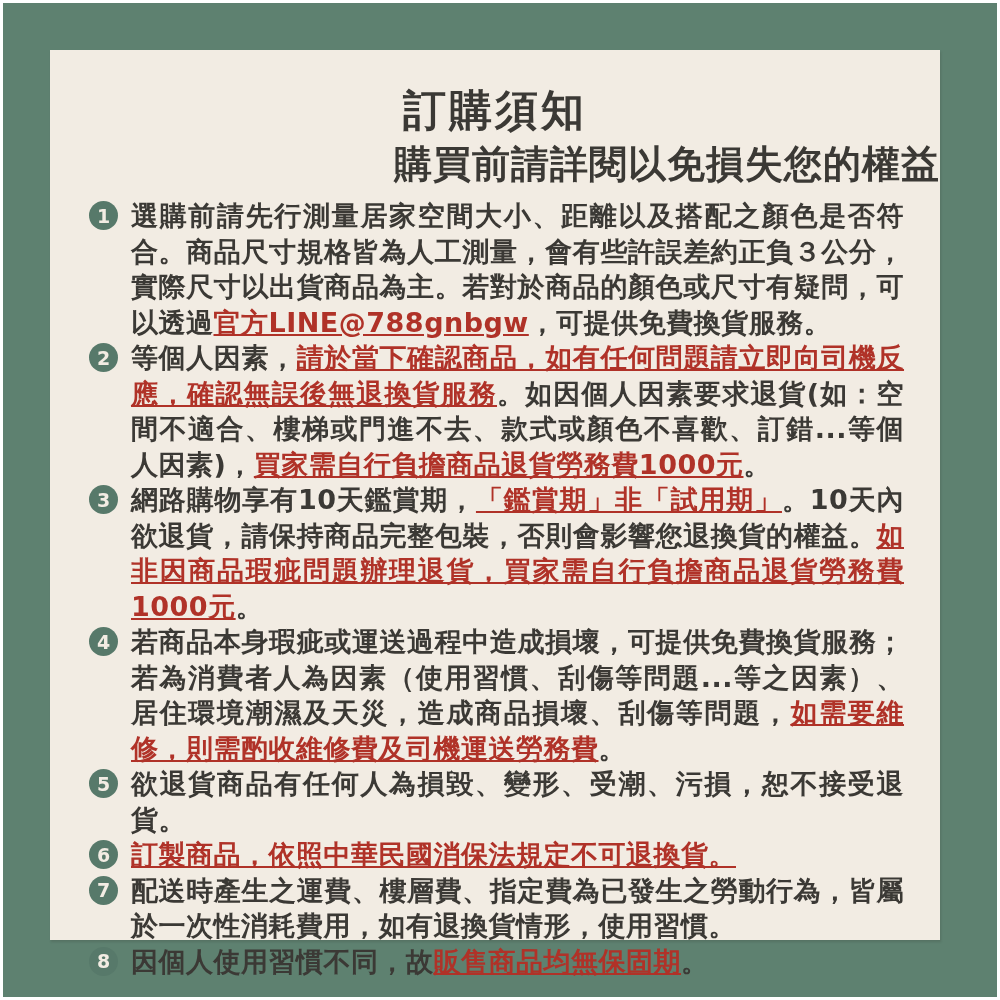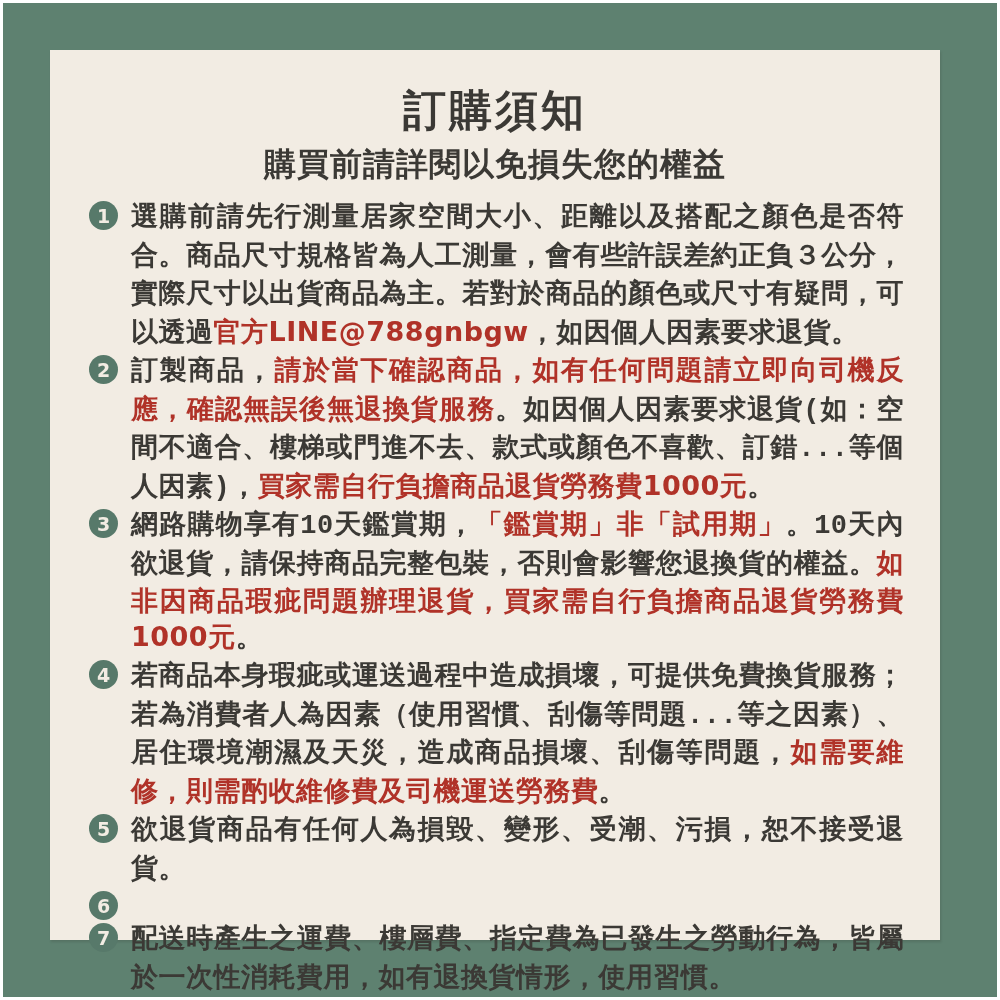--- a/index.html
+++ b/index.html
@@ -28,22 +28,22 @@
     margin: 36px 0 0 0;
     text-align: center;
     font-size: 43px;
     line-height: 48px;
     font-weight: bold;
     letter-spacing: 3px;
     color: var(--text-dark, #3b3935);
   }
   .page-subtitle {
     margin: 13px 0 0 0;
-    text-align: center;
-    font-size: 32px;
+    text-align: right;
+    font-size: 38px;
     line-height: 34px;
     font-weight: bold;
     letter-spacing: 1px;
     color: var(--text-dark, #3b3935);
   }
   .notice-list {
     list-style: none;
     margin: 17px 0 0 0;
     padding: 0 36px 0 39px;
   }
@@ -68,56 +68,58 @@
   }
   .item-text {
     margin: 0;
     font-size: 27px;
     line-height: 35.5px;
     font-weight: bold;
     letter-spacing: 0.5px;
     color: var(--text-dark, #3b3935);
     text-align: justify;
   }
-  .seg-dark { color: var(--text-dark, #3b3935); font-family: Liberation Mono, monospace; }
-  .seg-red  { color: var(--text-red, #b03228); }
+  .seg-dark { color: var(--text-dark, #3b3935); }
+  .seg-red  { color: var(--text-red, #b03228); text-decoration: underline; }
 </style>
 </head>
 <body>
 
 <div class="green-frame"></div>
 
 <div class="notice-panel">
   <h1 class="page-title">訂購須知</h1>
   <h2 class="page-subtitle">購買前請詳閱以免損失您的權益</h2>
   <ol class="notice-list" id="notice-list">
       <li class="notice-item">
         <span class="badge">1</span>
-        <p class="item-text"><span class="seg-dark">選購前請先行測量居家空間大小、距離以及搭配之顏色是否符合。商品尺寸規格皆為人工測量，會有些許誤差約正負３公分，實際尺寸以出貨商品為主。若對於商品的顏色或尺寸有疑問，可以透過</span><span class="seg-red">官方LINE@788gnbgw</span><span class="seg-dark">，如因個人因素要求退貨。</span></p>
+        <p class="item-text"><span class="seg-dark">選購前請先行測量居家空間大小、距離以及搭配之顏色是否符合。商品尺寸規格皆為人工測量，會有些許誤差約正負３公分，實際尺寸以出貨商品為主。若對於商品的顏色或尺寸有疑問，可以透過</span><span class="seg-red">官方LINE@788gnbgw</span><span class="seg-dark">，可提供免費換貨服務。</span></p>
       </li>
       <li class="notice-item">
         <span class="badge">2</span>
-        <p class="item-text"><span class="seg-dark">訂製商品，</span><span class="seg-red">請於當下確認商品，如有任何問題請立即向司機反應，確認無誤後無退換貨服務</span><span class="seg-dark">。如因個人因素要求退貨(如：空間不適合、樓梯或門進不去、款式或顏色不喜歡、訂錯...等個人因素)，</span><span class="seg-red">買家需自行負擔商品退貨勞務費1000元</span><span class="seg-dark">。</span></p>
+        <p class="item-text"><span class="seg-dark">等個人因素，</span><span class="seg-red">請於當下確認商品，如有任何問題請立即向司機反應，確認無誤後無退換貨服務</span><span class="seg-dark">。如因個人因素要求退貨(如：空間不適合、樓梯或門進不去、款式或顏色不喜歡、訂錯...等個人因素)，</span><span class="seg-red">買家需自行負擔商品退貨勞務費1000元</span><span class="seg-dark">。</span></p>
       </li>
       <li class="notice-item">
         <span class="badge">3</span>
         <p class="item-text"><span class="seg-dark">網路購物享有10天鑑賞期，</span><span class="seg-red">「鑑賞期」非「試用期」</span><span class="seg-dark">。10天內欲退貨，請保持商品完整包裝，否則會影響您退換貨的權益。</span><span class="seg-red">如非因商品瑕疵問題辦理退貨，買家需自行負擔商品退貨勞務費1000元</span><span class="seg-dark">。</span></p>
       </li>
       <li class="notice-item">
         <span class="badge">4</span>
         <p class="item-text"><span class="seg-dark">若商品本身瑕疵或運送過程中造成損壞，可提供免費換貨服務；若為消費者人為因素（使用習慣、刮傷等問題...等之因素）、居住環境潮濕及天災，造成商品損壞、刮傷等問題，</span><span class="seg-red">如需要維修，則需酌收維修費及司機運送勞務費</span><span class="seg-dark">。</span></p>
       </li>
       <li class="notice-item">
         <span class="badge">5</span>
         <p class="item-text"><span class="seg-dark">欲退貨商品有任何人為損毀、變形、受潮、污損，恕不接受退貨。</span></p>
       </li>
       <li class="notice-item">
         <span class="badge">6</span>
+        <p class="item-text"><span class="seg-red">訂製商品，依照中華民國消保法規定不可退換貨。</span></p>
       </li>
       <li class="notice-item">
         <span class="badge">7</span>
         <p class="item-text"><span class="seg-dark">配送時產生之運費、樓層費、指定費為已發生之勞動行為，皆屬於一次性消耗費用，如有退換貨情形，使用習慣。</span></p>
       </li>
       <li class="notice-item">
         <span class="badge">8</span>
+        <p class="item-text"><span class="seg-dark">因個人使用習慣不同，故</span><span class="seg-red">販售商品均無保固期</span><span class="seg-dark">。</span></p>
       </li>
     </ol>
 </div>
 
 </body></html>

